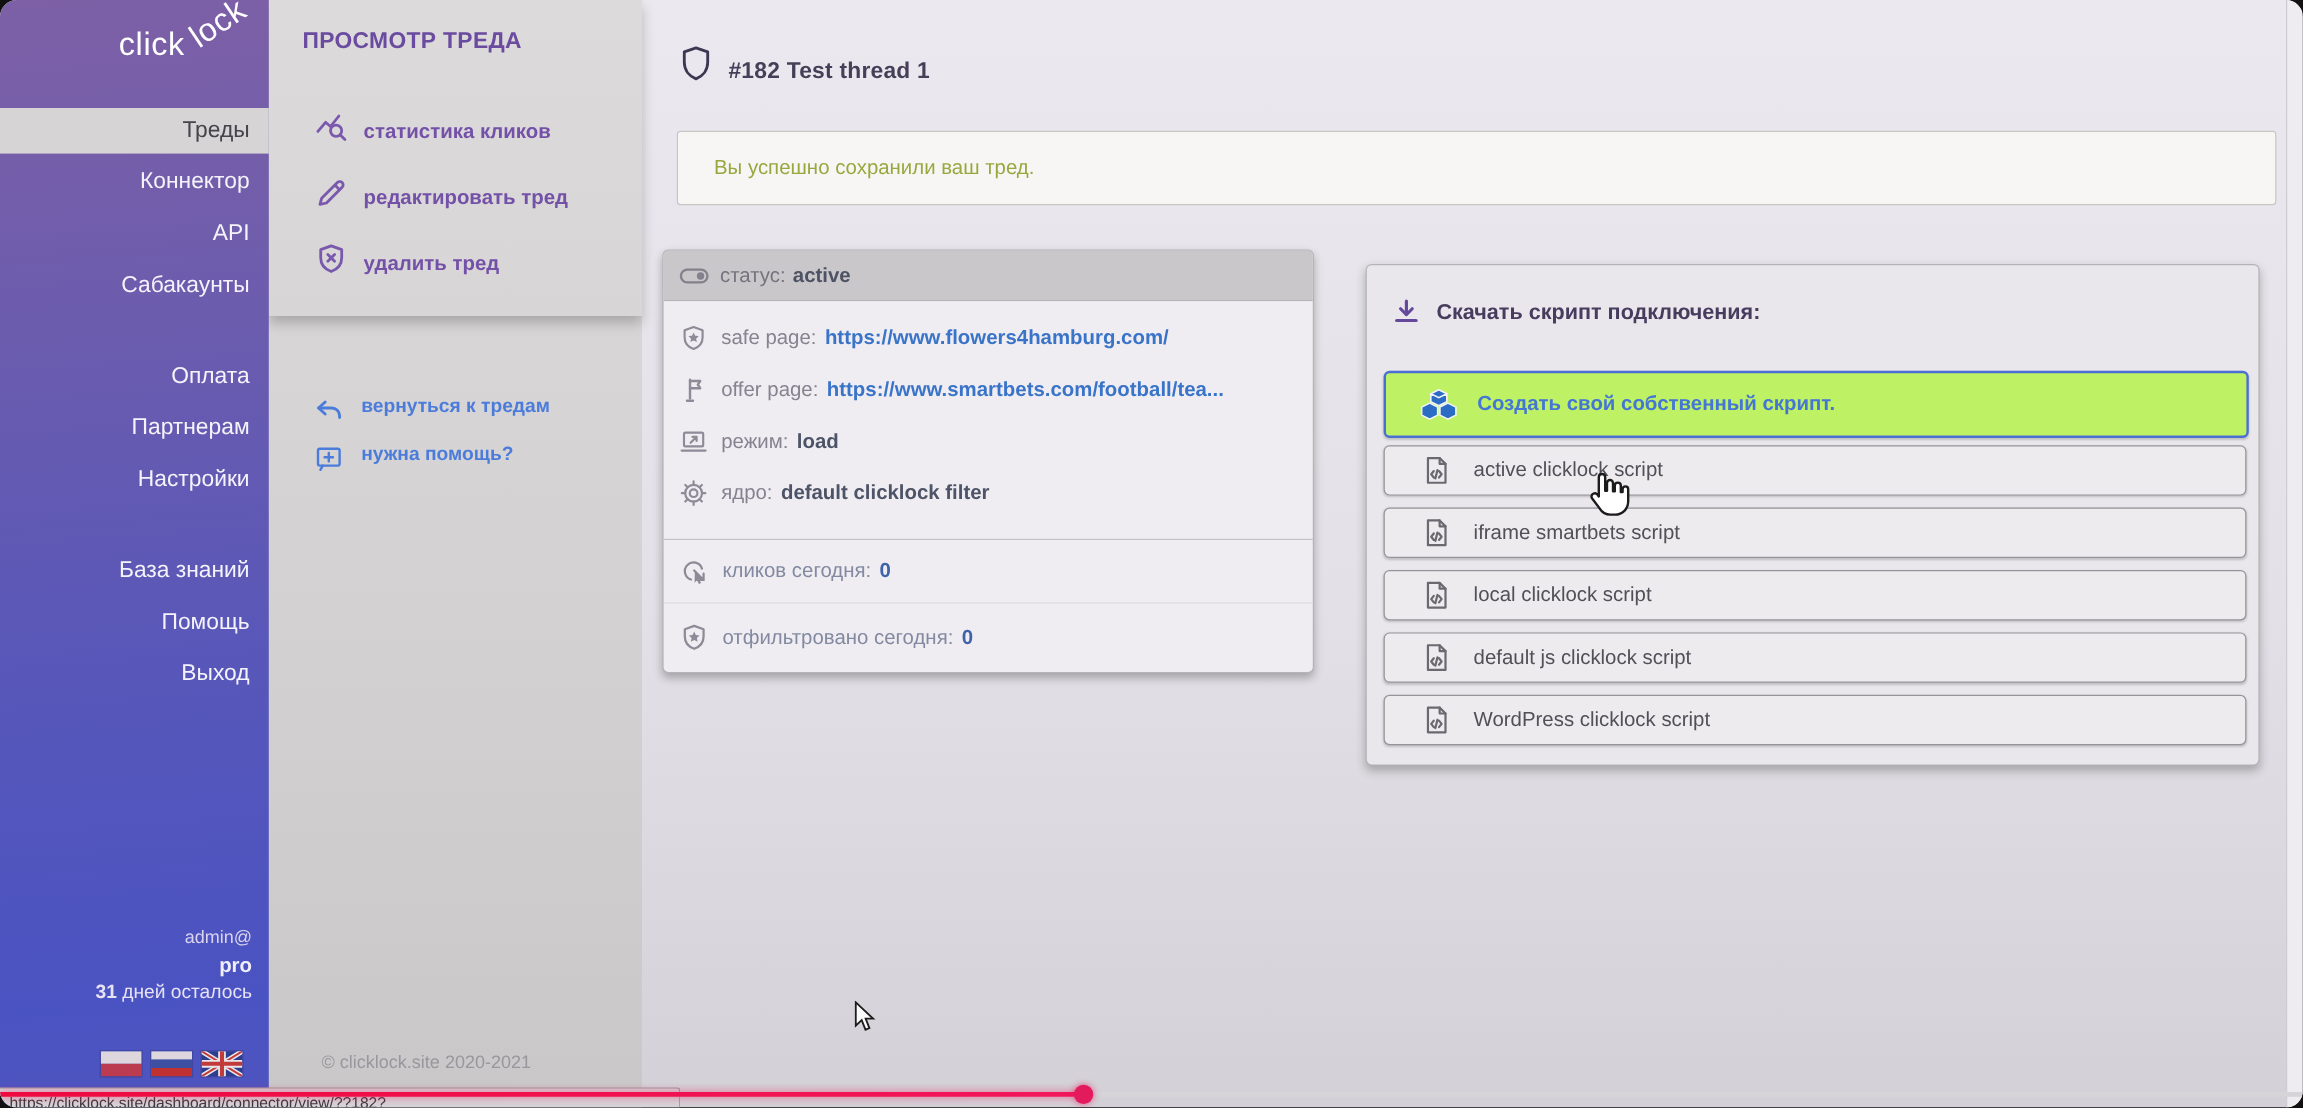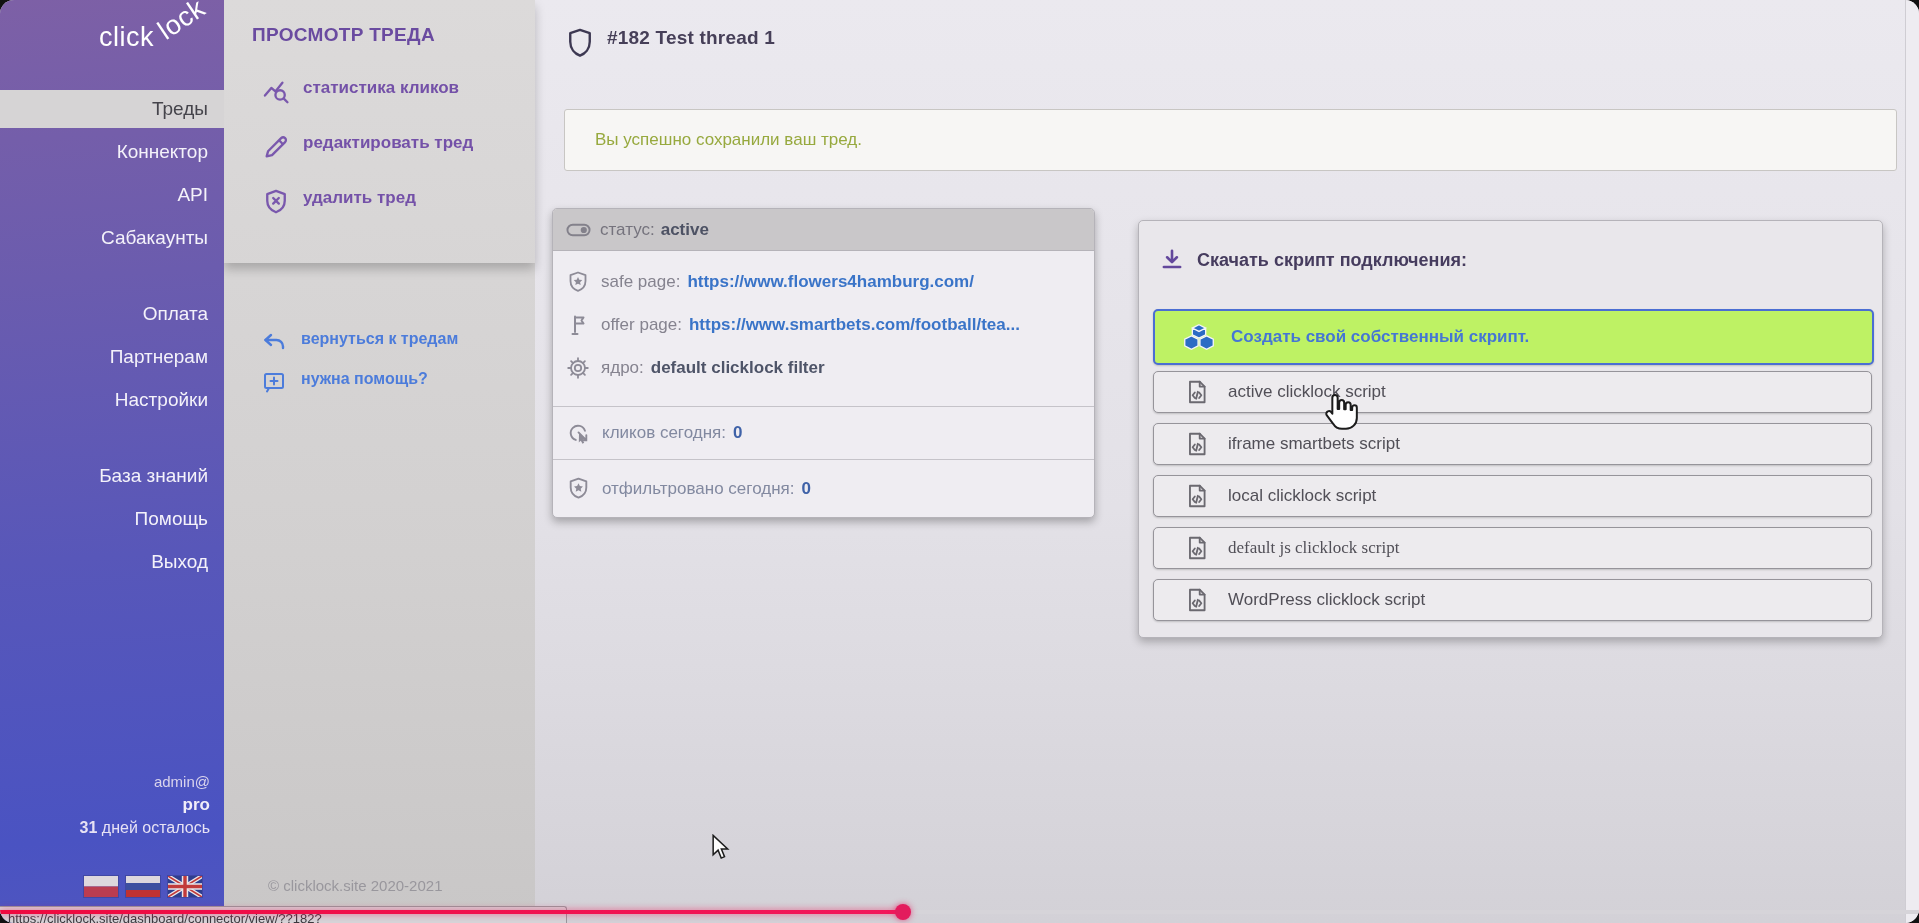--- a/index.html
+++ b/index.html
@@ -26,30 +26,30 @@
   .account .days b{font-weight:bold;}
   .flags{position:absolute;top:876px;left:84px;display:flex;gap:8px;align-items:center;}
   .flag{width:34px;height:21px;display:block;box-shadow:0 0 0 1px rgba(0,0,0,.15);}
   
   .panel2{position:absolute;left:224px;top:0;width:311px;height:923px;
           background:linear-gradient(#dcdada 0%,#d2d0d0 60%,#c9c7c7 100%);z-index:4;}
   .panel2-top{position:absolute;left:0;top:0;width:311px;height:263px;
               box-shadow:0 6px 10px rgba(0,0,0,.22);}
   .panel2-title{position:absolute;left:28px;top:24px;font-size:19px;font-weight:bold;color:#6a4ba0;letter-spacing:.3px;}
   .p2-actions{position:absolute;left:0;top:78px;width:311px;}
-  .p2-action{display:flex;align-items:flex-start;height:42px;margin-bottom:13px;padding-left:38px;cursor:pointer;}
+  .p2-action{display:flex;align-items:flex-end;height:42px;margin-bottom:13px;padding-left:38px;cursor:pointer;}
   .p2-action .ic{width:28px;height:28px;color:#7a58ad;margin-right:13px;flex:0 0 auto;}
   .p2-action .lb{font-size:17px;font-weight:bold;color:#7451a8;}
   .p2-links{position:absolute;left:0;top:330px;width:311px;}
   .p2-link{display:flex;align-items:flex-start;height:30px;margin-bottom:10px;padding-left:38px;cursor:pointer;}
   .p2-link .ic{width:24px;height:24px;color:#4c7cdb;margin-right:15px;flex:0 0 auto;}
   .p2-link .lb{font-size:16px;font-weight:600;color:#4c7cdb;}
   .p2-footer{position:absolute;left:44px;top:877px;font-size:15px;color:#99979d;}
   
-  .page-head{position:absolute;left:567px;top:27px;display:flex;align-items:flex-start;z-index:2;}
+  .page-head{position:absolute;left:567px;top:37px;display:flex;align-items:flex-end;z-index:2;}
   .page-head .ic{width:26px;height:34px;color:#3d3852;margin-right:14px;}
   .page-title{font-size:19px;font-weight:bold;color:#463f58;letter-spacing:.2px;}
   .alert{position:absolute;left:564px;top:109px;width:1331px;height:60px;background:#f7f6f4;
          border:1px solid #c8c6c3;border-radius:3px;display:flex;align-items:center;z-index:2;}
   .alert span{margin-left:30px;font-size:17px;color:#97a93e;}
   
   .scard{position:absolute;left:552px;top:208px;width:541px;background:#efedf2;
          border:1px solid #b5b3b9;border-radius:5px;box-shadow:0 4px 8px rgba(0,0,0,.28);z-index:2;}
   .scard-head{height:41px;background:#c9c7c9;border-bottom:1px solid #b5b3b9;
               border-radius:4px 4px 0 0;display:flex;align-items:center;padding-left:13px;}
@@ -77,21 +77,21 @@
   .dhead .ic{width:26px;height:26px;color:#63489c;margin-right:12px;}
   .dhead .lb{font-size:18px;font-weight:bold;color:#463c5e;}
   .btn{position:absolute;left:14px;width:717px;display:flex;align-items:center;cursor:pointer;
        border-radius:5px;box-shadow:0 1px 2px rgba(0,0,0,.18);}
   .btn-primary{top:88px;height:52px;background:#bef264;border:2px solid #4b6ed3;}
   .btn-primary .ic{width:32px;height:32px;color:#2b6cc4;margin:0 16px 0 28px;}
   .btn-primary .lb{font-size:17px;font-weight:600;color:#4576d4;}
   .btn-script{height:40px;background:#edebee;border:1px solid #96949a;}
   .btn-script .ic{width:26px;height:26px;color:#6b6970;margin:0 18px 0 30px;}
   .btn-script .lb{font-size:17px;color:#514f57;}
-  .b2{top:150px;}.b3{top:202px;}.b4{top:254px;}.b5{top:306px;font-family:Liberation Serif, serif;}.b6{top:358px;}
+  .b2{top:150px;}.b3{top:202px;}.b4{top:254px;}.b5{top:306px;}.b6{top:358px;}
   
   .scrollstrip{position:absolute;right:0;top:0;width:13px;height:923px;background:#eeecf1;
                border-left:1px solid #cfcdd3;z-index:6;}
   
   .tooltip{position:absolute;left:0;top:906px;width:566px;height:17px;background:#d6d4d8;
            border:1px solid #98969c;border-left:none;border-bottom:none;border-radius:0 3px 0 0;
            overflow:hidden;z-index:50;}
   .tooltip span{display:block;margin:3px 0 0 8px;font-size:13px;line-height:18px;color:#3b393f;white-space:nowrap;}
   .player-track{position:absolute;left:0;top:910px;width:1919px;height:4px;background:#d6d4d9;z-index:60;}
   .player-fill{position:absolute;left:0;top:0;height:4px;width:903px;
@@ -249,20 +249,31 @@
             <path d="M9 3.5 V19"></path>
               <path d="M9 4.5 H17.5 L15.5 7.5 L17.5 10.5 H9"></path>
               <path d="M6.5 21 h5"></path>
           </svg>
           </span>
         <span class="lb">offer page:</span>
         <span class="val link">https://www.smartbets.com/football/tea...</span>
       </div>
       <div class="srow">
         <span class="ic">
+          <svg viewBox="0 0 24 24" width="24" height="24" fill="none" stroke="currentColor" stroke-width="1.8" stroke-linecap="round" stroke-linejoin="round">
+            <rect x="4" y="4.5" width="16" height="11.5" rx="1.2"></rect>
+              <path d="M2 19.5 H22"></path>
+            <path d="M9.5 13 L14.5 8 M11 8 H14.5 V11.5"></path>
+          </svg>
+          </span>
+        <span class="lb">режим:</span>
+        <span class="val dark">load</span>
+      </div>
+      <div class="srow">
+        <span class="ic">
           <svg viewBox="0 0 24 24" width="24" height="24" fill="none" stroke="currentColor" stroke-width="1.8">
             <circle cx="12" cy="12" r="3.2"></circle>
               <circle cx="12" cy="12" r="7"></circle>
             <path d="M12 2.2 V5 M12 19 v2.8 M2.2 12 H5 M19 12 h2.8 M5.1 5.1 l2 2 M16.9 16.9 l2 2 M18.9 5.1 l-2 2 M7.1 16.9 l-2 2" stroke-linecap="round"></path>
           </svg>
           </span>
         <span class="lb">ядро:</span>
         <span class="val dark">default clicklock filter</span>
       </div>
     </div>

